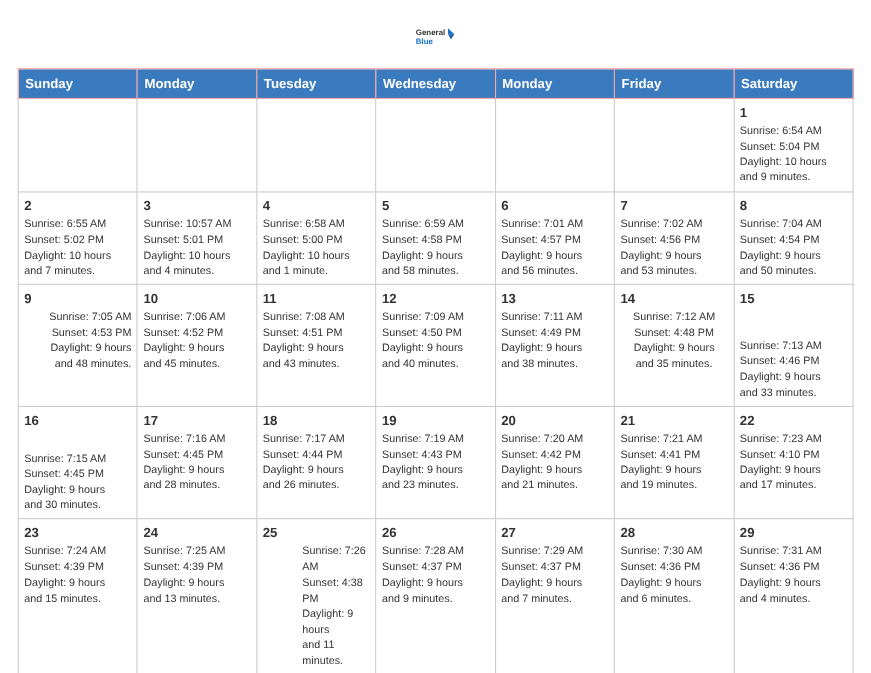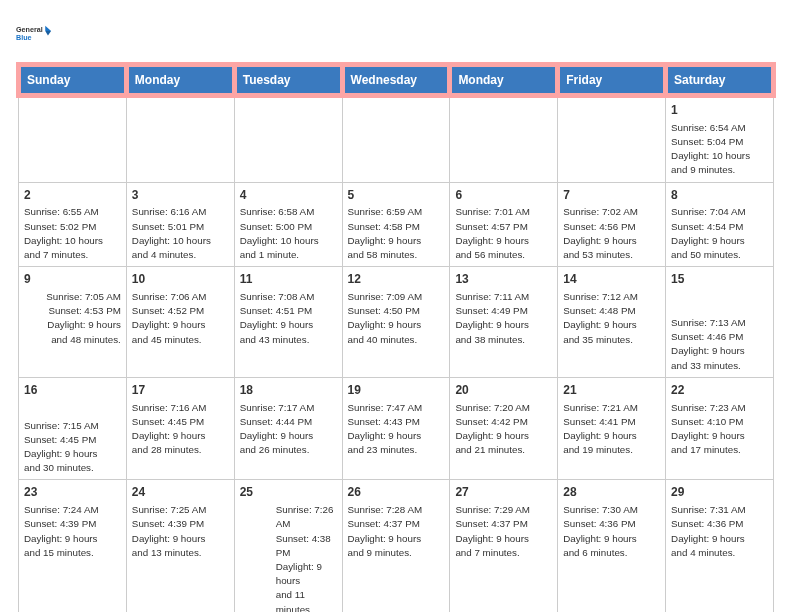--- a/index.html
+++ b/index.html
@@ -5,21 +5,21 @@
     * { box-sizing: border-box; margin: 0; padding: 0; }
     body {
       font-family: Arial, sans-serif;
       background: #fff;
       width: 792px;
       min-height: 612px;
       padding: 16px;
     }
     .header-area {
       display: flex;
-      justify-content: flex-start;
+      justify-content: center;
       align-items: flex-start;
       margin-bottom: 10px;
     }
     .logo {
       display: flex;
       align-items: center;
       gap: 4px;
     }
     .logo-icon {
       width: 36px;
@@ -43,21 +43,21 @@
       border-collapse: collapse;
       font-size: 10.5px;
     }
     .calendar-table th {
       background-color: #3a7abf;
       color: #fff;
       text-align: left;
       padding: 6px 6px;
       font-size: 12px;
       font-weight: bold;
-      border: 5px solid #fca5a5;
+      border: 1px solid #fca5a5;
     }
     .calendar-table td {
       border: 1px solid #ccc;
       vertical-align: top;
       padding: 4px 5px;
       min-height: 70px;
       height: 70px;
       width: calc(100% / 7);
       color: #333;
       line-height: 1.4;
@@ -126,21 +126,21 @@
       <tr>
         <td>
           <span class="day-number">2</span>
           <div class="day-info" style="white-space: pre-line;">Sunrise: 6:55 AM
 Sunset: 5:02 PM
 Daylight: 10 hours
 and 7 minutes.</div>
         </td>
         <td>
           <span class="day-number">3</span>
-          <div class="day-info" style="white-space: pre-line;">Sunrise: 6:16 AM
+          <div class="day-info" style="white-space: pre-line;">Sunrise: 10:57 AM
 Sunset: 5:01 PM
 Daylight: 10 hours
 and 4 minutes.</div>
         </td>
         <td>
           <span class="day-number">4</span>
           <div class="day-info" style="white-space: pre-line;">Sunrise: 6:58 AM
 Sunset: 5:00 PM
 Daylight: 10 hours
 and 1 minute.</div>
@@ -205,21 +205,21 @@
         </td>
         <td>
           <span class="day-number">13</span>
           <div class="day-info" style="white-space: pre-line;">Sunrise: 7:11 AM
 Sunset: 4:49 PM
 Daylight: 9 hours
 and 38 minutes.</div>
         </td>
         <td>
           <span class="day-number">14</span>
-          <div class="day-info" style="white-space: pre-line;">Sunrise: 7:12 AM
+          <div class="day-info" style="white-space: pre-line; text-align: center;">Sunrise: 7:12 AM
 Sunset: 4:48 PM
 Daylight: 9 hours
 and 35 minutes.</div>
         </td>
         <td>
           <span class="day-number">15</span>
           <div class="day-info" style="white-space: pre-line; margin-top: 28px;">Sunrise: 7:13 AM
 Sunset: 4:46 PM
 Daylight: 9 hours
 and 33 minutes.</div>
@@ -242,21 +242,21 @@
         </td>
         <td>
           <span class="day-number">18</span>
           <div class="day-info" style="white-space: pre-line;">Sunrise: 7:17 AM
 Sunset: 4:44 PM
 Daylight: 9 hours
 and 26 minutes.</div>
         </td>
         <td>
           <span class="day-number">19</span>
-          <div class="day-info" style="white-space: pre-line;">Sunrise: 7:47 AM
+          <div class="day-info" style="white-space: pre-line;">Sunrise: 7:19 AM
 Sunset: 4:43 PM
 Daylight: 9 hours
 and 23 minutes.</div>
         </td>
         <td>
           <span class="day-number">20</span>
           <div class="day-info" style="white-space: pre-line;">Sunrise: 7:20 AM
 Sunset: 4:42 PM
 Daylight: 9 hours
 and 21 minutes.</div>

